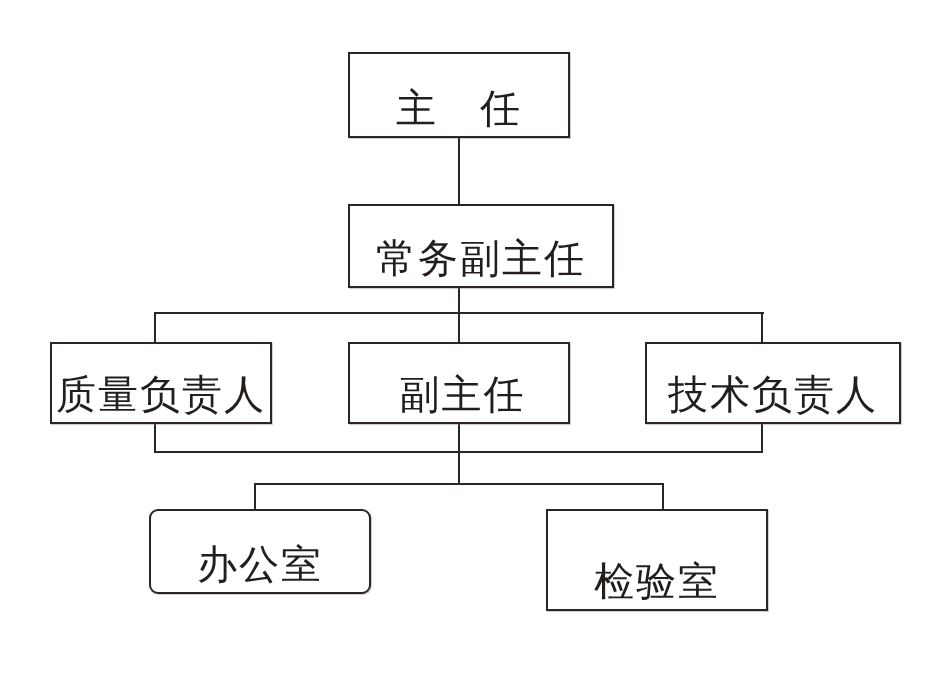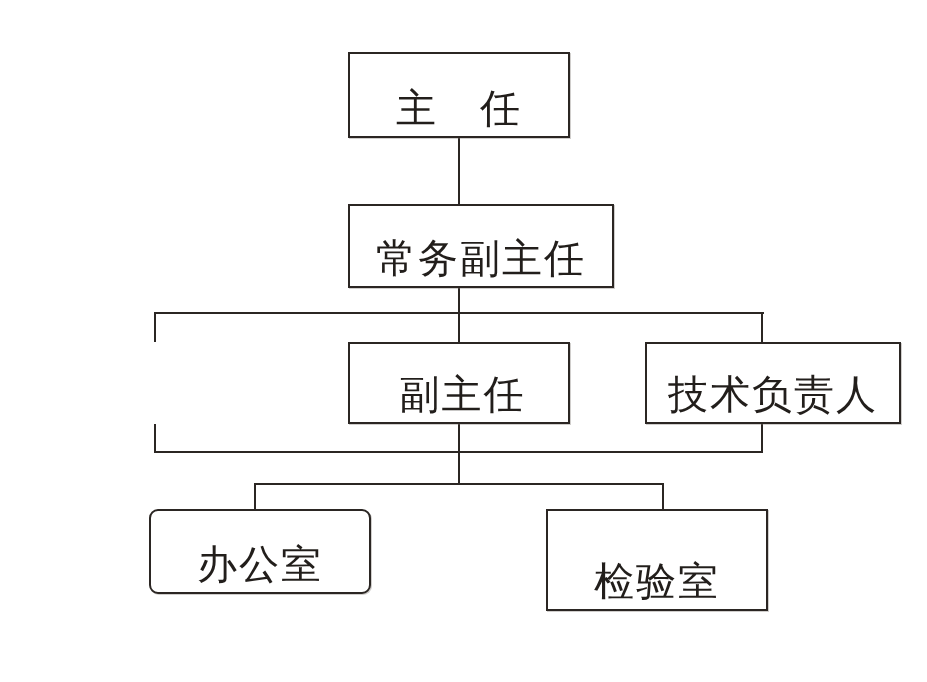--- a/index.html
+++ b/index.html
@@ -76,20 +76,23 @@
   <div class="line l-d3-right"></div>
 
   <div class="node n-director">
     <span>主　任</span>
   </div>
 
   <div class="node n-exec-deputy">
     <span>常务副主任</span>
   </div>
 
+  <div class="node n-quality">
+    <span>质量负责人</span>
+  </div>
 
   <div class="node n-deputy">
     <span>副主任</span>
   </div>
 
   <div class="node n-technical">
     <span>技术负责人</span>
   </div>
 
   <div class="node n-office">

